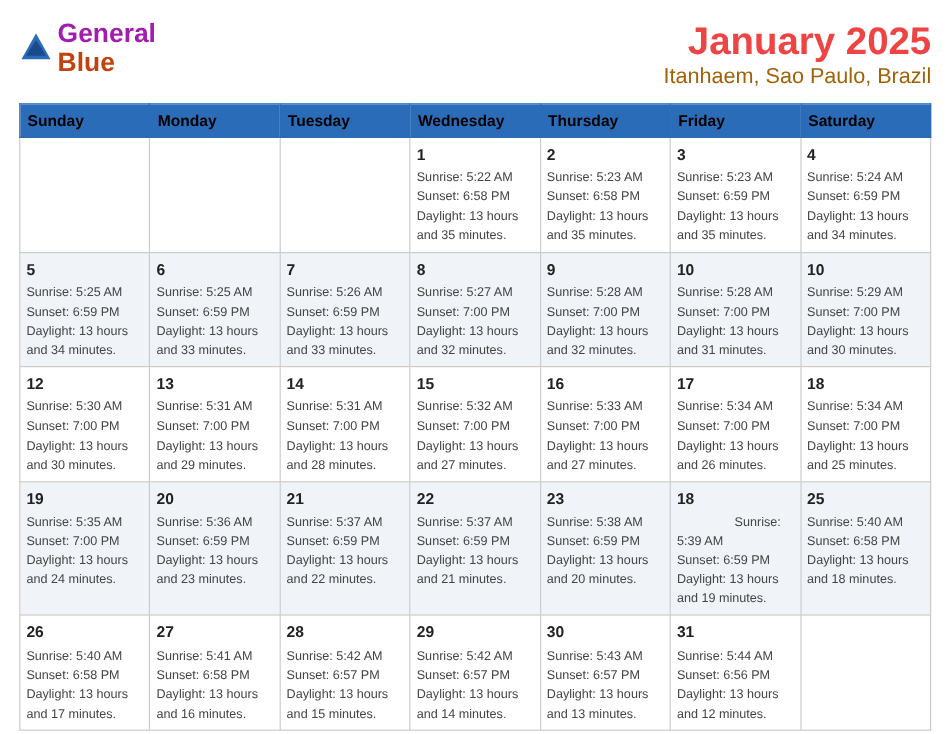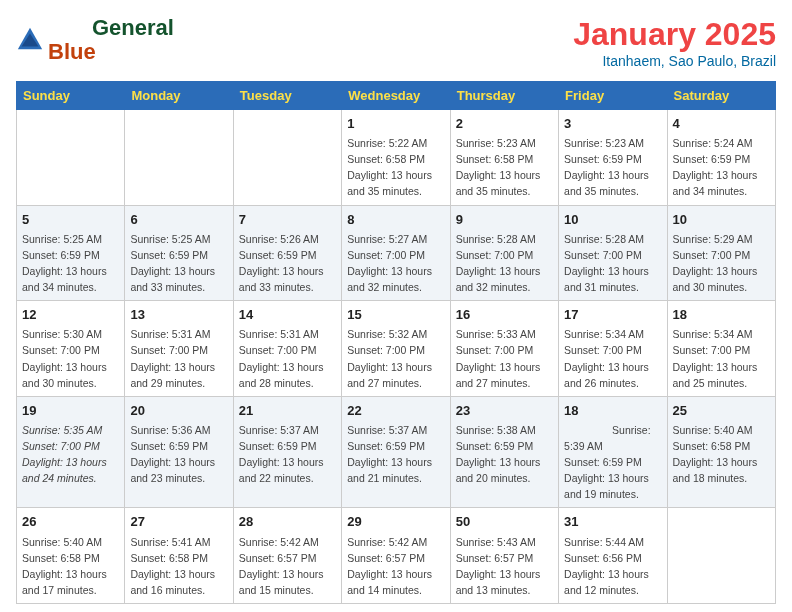--- a/index.html
+++ b/index.html
@@ -18,48 +18,48 @@
     }
     .logo {
       display: flex;
       align-items: center;
     }
     .logo-text {
       font-size: 22px;
       font-weight: bold;
       line-height: 1.1;
     }
-    .logo-general { color: #14532d; margin-left: 44px; }
+    .logo-general { color: #a21caf; }
     .logo-blue { color: #c2410c; }
     .logo-icon {
       width: 28px;
       height: 28px;
       margin-right: 4px;
     }
     .title-block {
       text-align: right;
     }
     .title-block h1 {
       font-size: 32px;
       font-weight: bold;
       color: #ef4444;
     }
     .title-block h2 {
-      font-size: 14px;
+      font-size: 18px;
       font-weight: normal;
-      color: #0369a1;
+      color: #a16207;
     }
     table {
       width: 100%;
       border-collapse: collapse;
       font-size: 11.5px;
     }
     thead tr th {
       background-color: #2b6cb8;
-      color: #fde047;
+      color: #000000;
       text-align: left;
       padding: 6px 6px;
       font-size: 13px;
       font-weight: bold;
       border: 1px solid #2b6cb8;
     }
     tbody tr td {
       vertical-align: top;
       padding: 5px 5px;
       border: 1px solid #ccc;
@@ -201,21 +201,21 @@
         <td><span class="day-num">17</span><span class="day-info" style="white-space: pre-line;">Sunrise: 5:34 AM
 Sunset: 7:00 PM
 Daylight: 13 hours
 and 26 minutes.</span></td>
         <td><span class="day-num">18</span><span class="day-info" style="white-space: pre-line;">Sunrise: 5:34 AM
 Sunset: 7:00 PM
 Daylight: 13 hours
 and 25 minutes.</span></td>
       </tr>
       <tr>
-        <td><span class="day-num">19</span><span class="day-info" style="white-space: pre-line; font-style: italic;">Sunrise: 5:35 AM
+        <td><span class="day-num">19</span><span class="day-info" style="white-space: pre-line;">Sunrise: 5:35 AM
 Sunset: 7:00 PM
 Daylight: 13 hours
 and 24 minutes.</span></td>
         <td><span class="day-num">20</span><span class="day-info" style="white-space: pre-line;">Sunrise: 5:36 AM
 Sunset: 6:59 PM
 Daylight: 13 hours
 and 23 minutes.</span></td>
         <td><span class="day-num">21</span><span class="day-info" style="white-space: pre-line;">Sunrise: 5:37 AM
 Sunset: 6:59 PM
 Daylight: 13 hours
@@ -247,21 +247,21 @@
 Daylight: 13 hours
 and 16 minutes.</span></td>
         <td><span class="day-num">28</span><span class="day-info" style="white-space: pre-line;">Sunrise: 5:42 AM
 Sunset: 6:57 PM
 Daylight: 13 hours
 and 15 minutes.</span></td>
         <td><span class="day-num">29</span><span class="day-info" style="white-space: pre-line;">Sunrise: 5:42 AM
 Sunset: 6:57 PM
 Daylight: 13 hours
 and 14 minutes.</span></td>
-        <td><span class="day-num">50</span><span class="day-info" style="white-space: pre-line;">Sunrise: 5:43 AM
+        <td><span class="day-num">30</span><span class="day-info" style="white-space: pre-line;">Sunrise: 5:43 AM
 Sunset: 6:57 PM
 Daylight: 13 hours
 and 13 minutes.</span></td>
         <td><span class="day-num">31</span><span class="day-info" style="white-space: pre-line;">Sunrise: 5:44 AM
 Sunset: 6:56 PM
 Daylight: 13 hours
 and 12 minutes.</span></td>
         <td class="empty"></td>
       </tr>
     </tbody>

